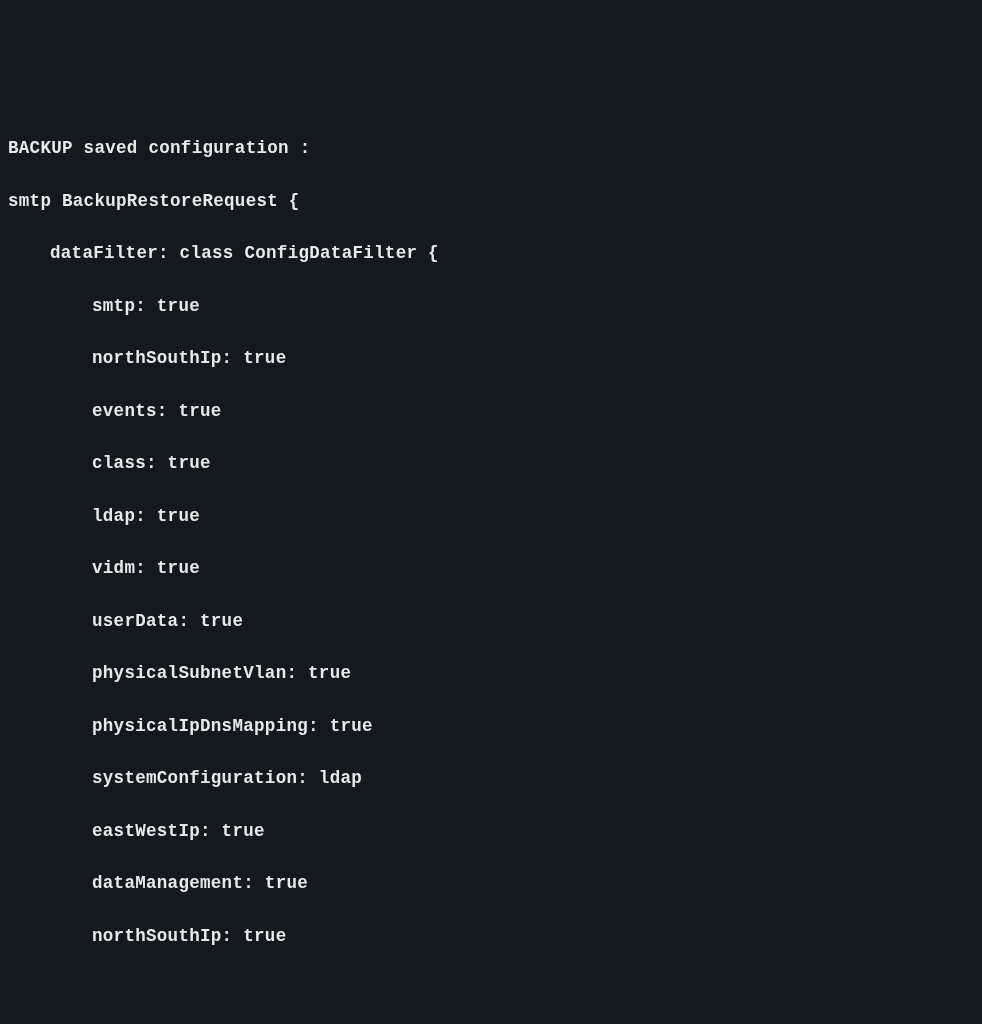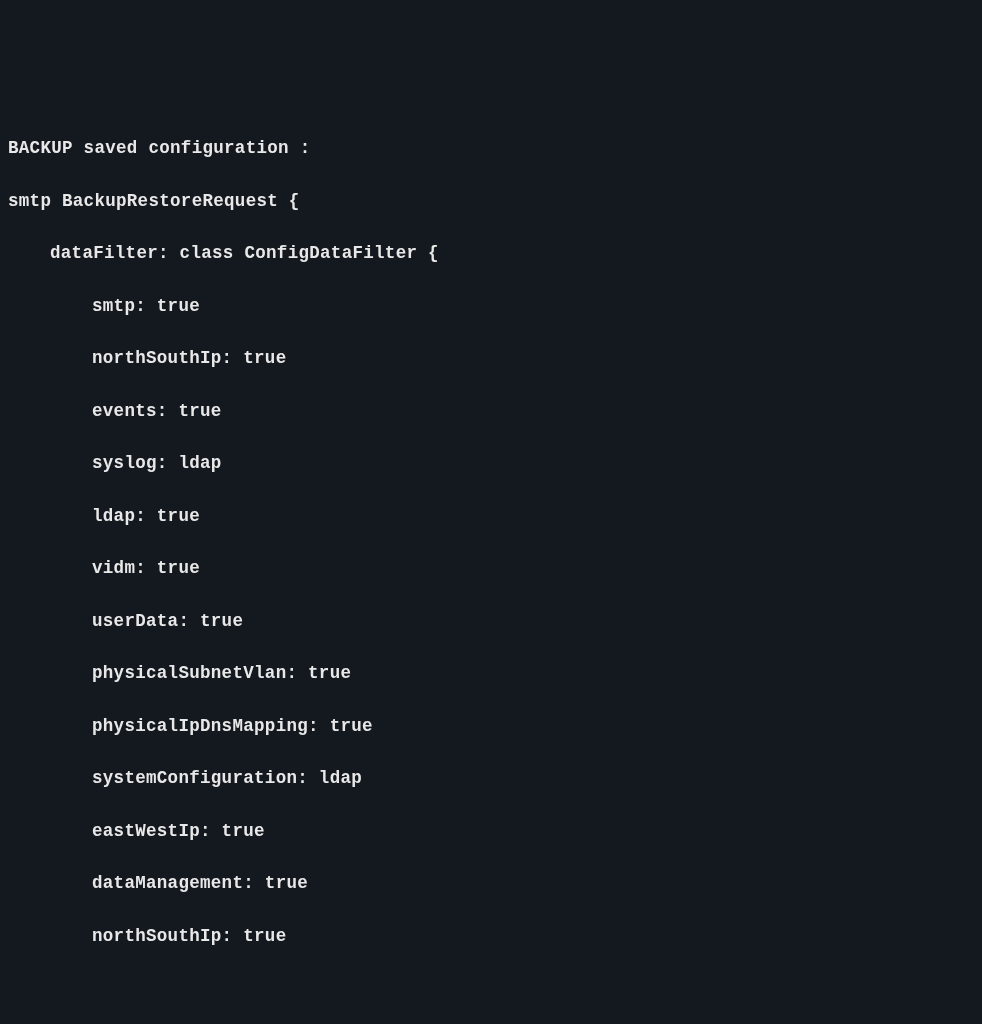--- a/index.html
+++ b/index.html
@@ -35,21 +35,21 @@
 
 
 
 <div>
 <span class="line">BACKUP saved configuration :</span>
 <span class="line">smtp BackupRestoreRequest {</span>
 <span class="line indent1">dataFilter: class ConfigDataFilter {</span>
 <span class="line indent2">smtp: true</span>
 <span class="line indent2">northSouthIp: true</span>
 <span class="line indent2">events: true</span>
-<span class="line indent2">syslog: ldap</span>
+<span class="line indent2">class: true</span>
 <span class="line indent2">ldap: true</span>
 <span class="line indent2">vidm: true</span>
 <span class="line indent2">userData: true</span>
 <span class="line indent2">physicalSubnetVlan: true</span>
 <span class="line indent2">physicalIpDnsMapping: true</span>
 <span class="line indent2">systemConfiguration: ldap</span>
 <span class="line indent2">eastWestIp: true</span>
 <span class="line indent2">dataManagement: true</span>
 <span class="line indent2">northSouthIp: true</span>
 

